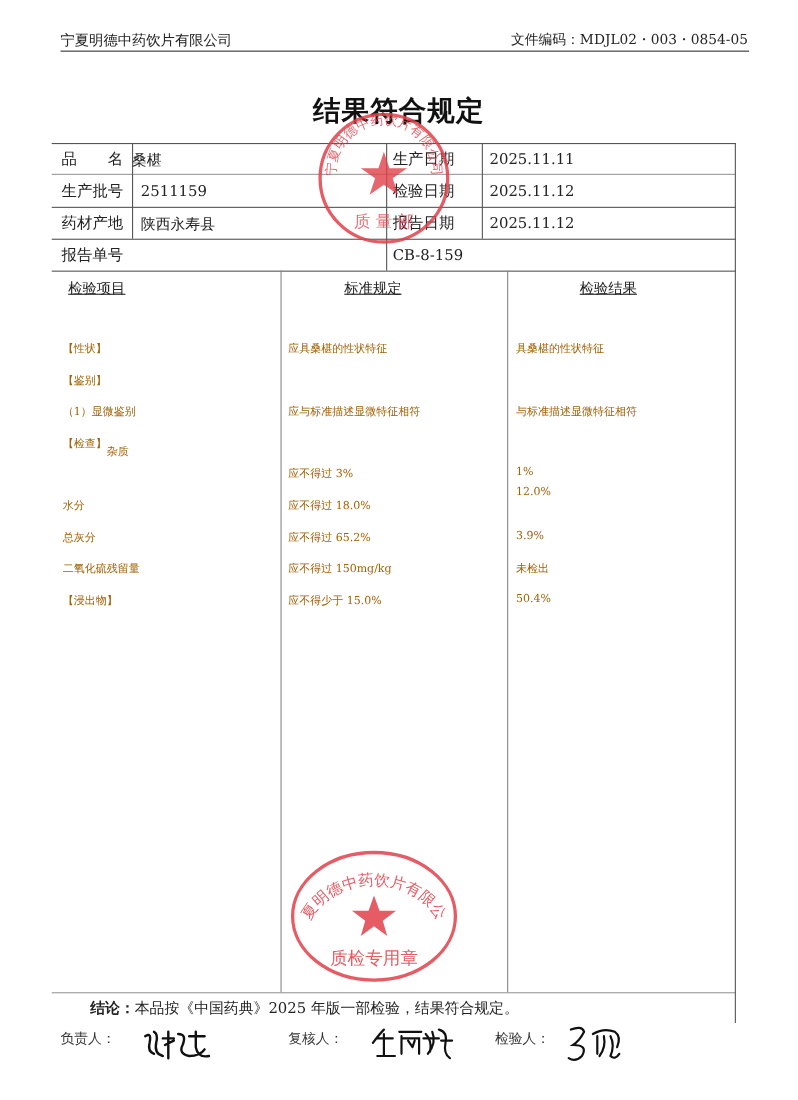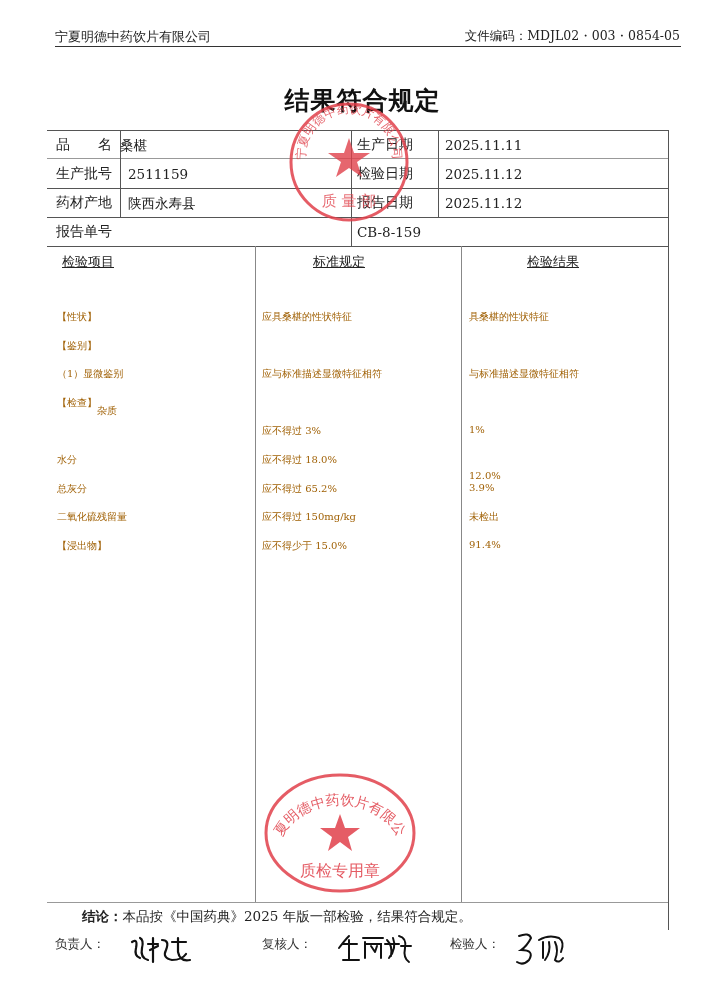--- a/index.html
+++ b/index.html
@@ -85,36 +85,36 @@
   <div class="cell" style="left:57px; top:396px;">【检查】</div>
 </div>
 <div>
   <div class="cell" style="left:57px; top:404px;margin-left:40px;">杂质</div>
   <div class="cell" style="left:262px; top:424px;">应不得过 3%</div>
   <div class="cell" style="left:469px; top:424px;">1%</div>
 </div>
 <div>
   <div class="cell" style="left:57px; top:453px;">水分</div>
   <div class="cell" style="left:262px; top:453px;">应不得过 18.0%</div>
-  <div class="cell" style="left:469px; top:470px;">12.0%</div>
+  <div class="cell" style="left:469px; top:442px;">12.0%</div>
 </div>
 <div>
   <div class="cell" style="left:57px; top:482px;">总灰分</div>
   <div class="cell" style="left:262px; top:482px;">应不得过 65.2%</div>
   <div class="cell" style="left:469px; top:482px;">3.9%</div>
 </div>
 <div>
   <div class="cell" style="left:57px; top:510px;">二氧化硫残留量</div>
   <div class="cell" style="left:262px; top:510px;">应不得过 150mg/kg</div>
   <div class="cell" style="left:469px; top:510px;">未检出</div>
 </div>
 <div>
   <div class="cell" style="left:57px; top:539px;">【浸出物】</div>
   <div class="cell" style="left:262px; top:539px;">应不得少于 15.0%</div>
-  <div class="cell" style="left:469px; top:539px;">91.4%</div>
+  <div class="cell" style="left:469px; top:539px;">50.4%</div>
 </div>
 
 <div class="concl">
   <b>结论：</b><span>本品按《中国药典》2025 年版一部检验，结果符合规定。</span>
 </div>
 
 <div class="sig-lbl" style="left:55px;">负责人：</div>
 <svg class="sig" style="left:128px; top:932px;" width="70" height="36" viewBox="0 0 70 36">
   <path d="M4 10 q6 -4 4 6 q-2 8 4 10 M12 6 q4 2 2 10 q-2 10 6 12 M20 12 h10 M25 6 v24 M22 18 l8 -4 M34 8 q8 0 4 10 q-4 8 6 10 q10 0 14 -6 M44 10 h14 M50 6 v14 q2 10 12 8" stroke="#111" stroke-width="2.2" fill="none" stroke-linecap="round"></path>
 </svg>

